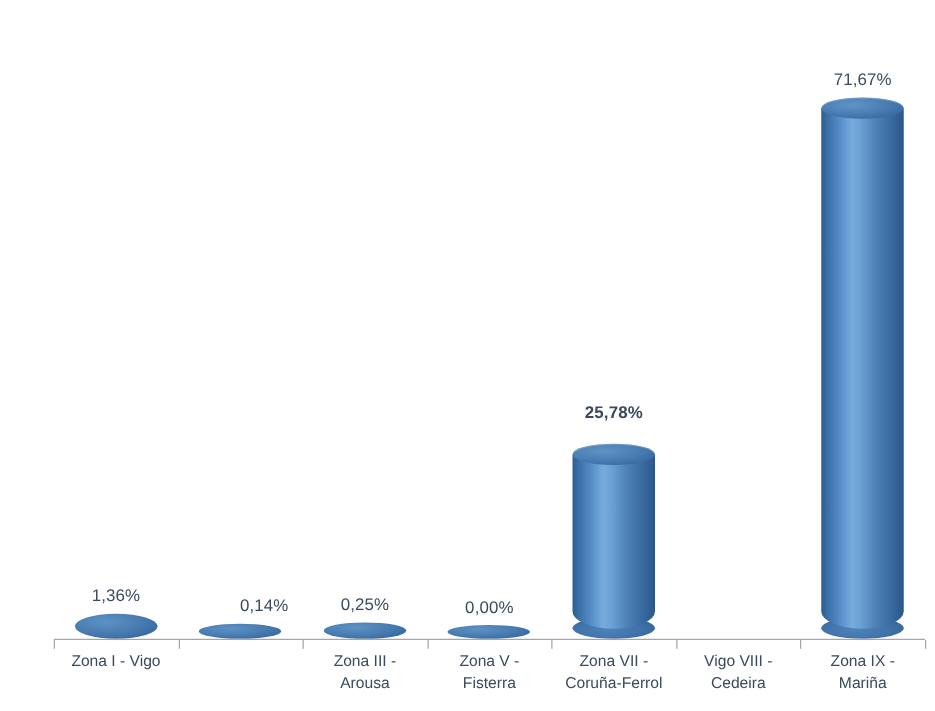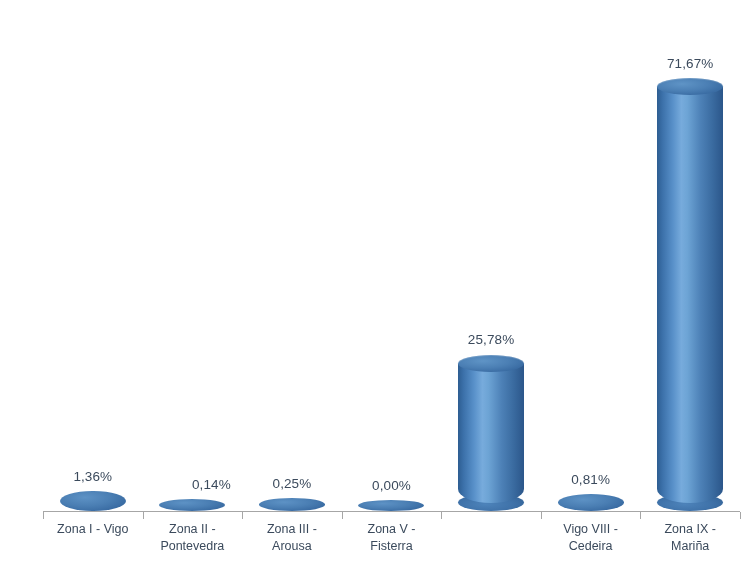--- a/index.html
+++ b/index.html
@@ -195,29 +195,21 @@
           <div class="data-label" style="bottom: 18px;">0,00%</div>
         </div>
       </div>
       <div class="cat-col" style="left: 398.286px; width: 99.5714px;">
         <div class="bar-wrap">
           <div class="cyl" style="height: 155.752px;">
             <div class="cyl-bottom"></div>
             <div class="cyl-body cyl-body-fix" style="height: 138.752px; bottom: 8.5px;"></div>
             <div class="cyl-top" style="bottom: 138.752px;"></div>
           </div>
-          <div class="data-label" style="bottom: 164px;">25,78%</div>
-        </div>
-      </div>
-      <div class="cat-col" style="left: 497.857px; width: 99.5714px;">
-        <div class="bar-wrap">
-          <div class="cyl" style="height: 16.6277px;">
-            <div class="disc" style="width: 66px; height: 16.6277px;"></div>
-          </div>
-          <div class="data-label" style="bottom: 23.6277px;">0,81%</div>
+          <div class="data-label" style="bottom: 174px; font-weight: bold;">25,78%</div>
         </div>
       </div>
       <div class="cat-col" style="left: 597.429px; width: 99.5714px;">
         <div class="bar-wrap">
           <div class="cyl" style="height: 433px;">
             <div class="cyl-bottom"></div>
             <div class="cyl-body cyl-body-fix" style="height: 416px; bottom: 8.5px;"></div>
             <div class="cyl-top" style="bottom: 416px;"></div>
           </div>
           <div class="data-label" style="bottom: 440px;">71,67%</div>
@@ -232,20 +224,20 @@
       <div class="axis-tick" style="left: 242px;"></div>
       <div class="axis-tick" style="left: 342px;"></div>
       <div class="axis-tick" style="left: 441px;"></div>
       <div class="axis-tick" style="left: 541px;"></div>
       <div class="axis-tick" style="left: 640px;"></div>
       <div class="axis-tick" style="left: 740px;"></div>
     </div>
 
   <div id="cat-labels">
       <div class="cat-label" style="left: 0px; width: 99.5714px;"><span>Zona I - Vigo</span></div>
-      <div class="cat-label" style="left: 99.5714px; width: 99.5714px;"><span>Zona II -</span><span class="l2">Pontevedra</span></div>
       <div class="cat-label" style="left: 199.143px; width: 99.5714px;"><span>Zona III -</span><span class="l2">Arousa</span></div>
       <div class="cat-label" style="left: 298.714px; width: 99.5714px;"><span>Zona V -</span><span class="l2">Fisterra</span></div>
+      <div class="cat-label" style="left: 398.286px; width: 99.5714px;"><span>Zona VII -</span><span class="l2">Coruña-Ferrol</span></div>
       <div class="cat-label" style="left: 497.857px; width: 99.5714px;"><span>Vigo VIII -</span><span class="l2">Cedeira</span></div>
       <div class="cat-label" style="left: 597.429px; width: 99.5714px;"><span>Zona IX -</span><span class="l2">Mariña</span></div>
     </div>
 
 </div>
 
 </body></html>

